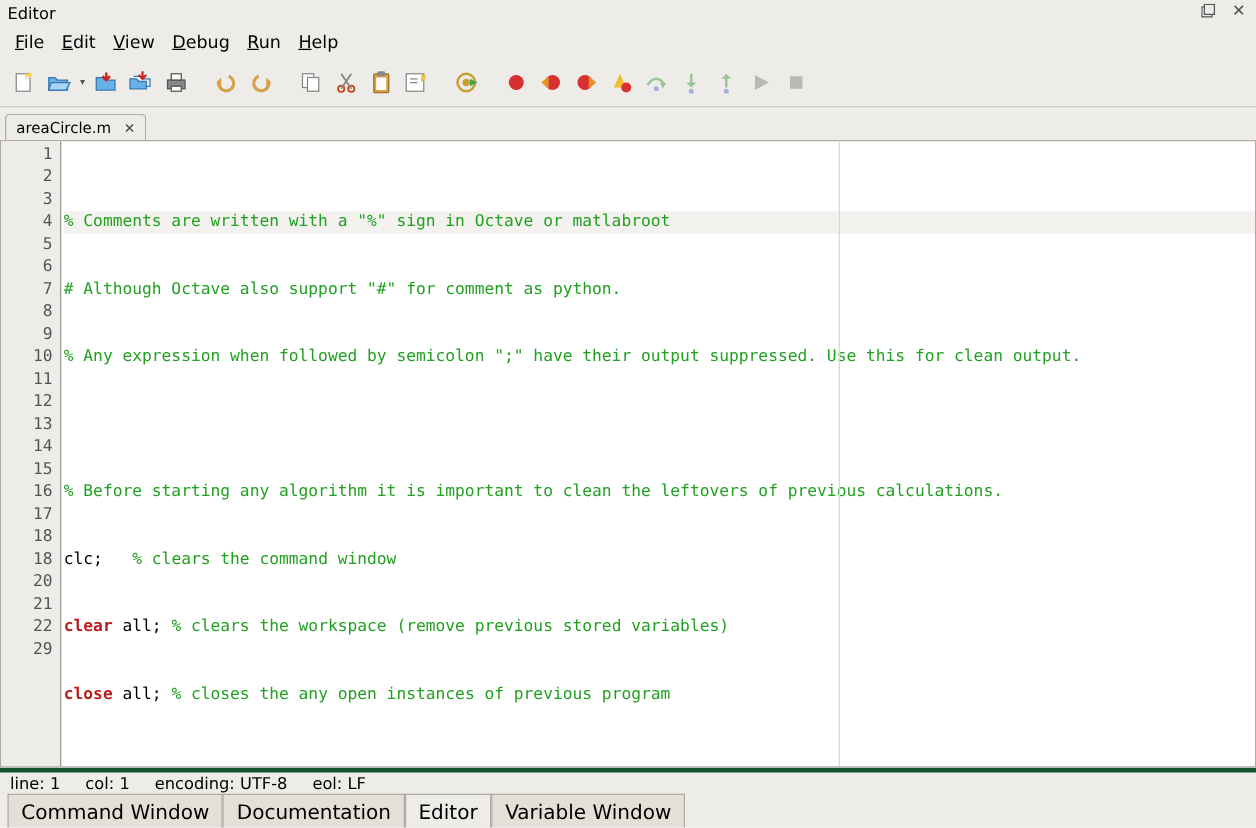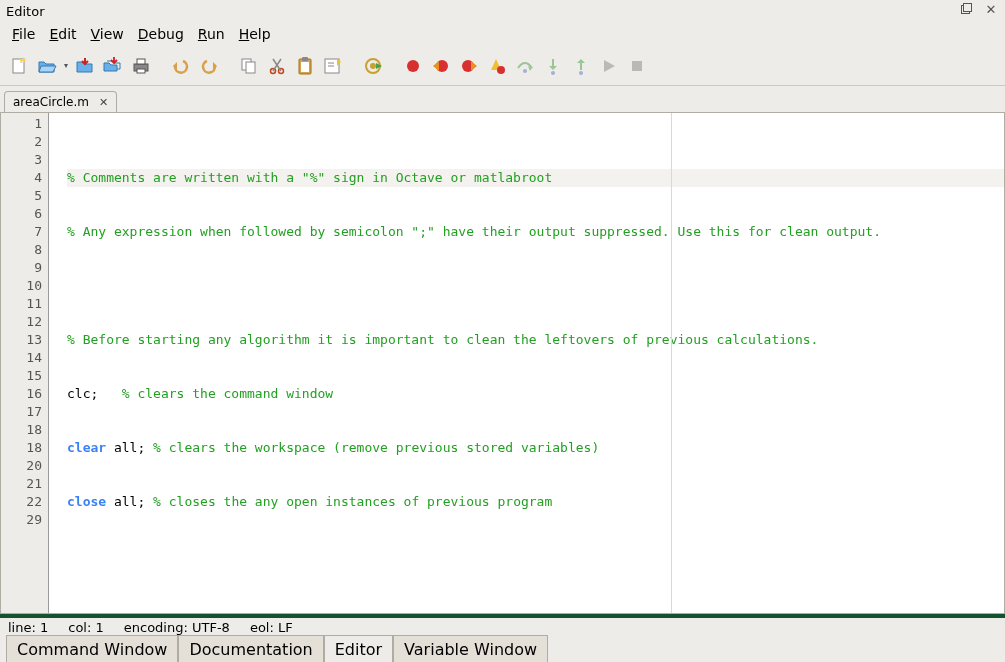--- a/index.html
+++ b/index.html
@@ -86,32 +86,32 @@
 .code {
   flex: 1;
   font-family: "DejaVu Sans Mono", monospace;
   font-size: 13px;
   line-height: 18px;
   padding: 2px 0 2px 2px;
   white-space: pre;
   overflow: hidden;
   position: relative;
 }
-.codeline { height: 18px; margin-left: 16px; }
+.codeline { height: 18px; }
 .codeline.current { background: #f4f2ee; }
 .margin-rule {
   position: absolute;
   top: 0;
   bottom: 0;
   left: 622px;
   width: 1px;
   background: #d8d8d8;
 }
 .cmt { color: #22a022; }
-.kw  { color: #3b82f6; font-weight: bold; }
+.kw  { color: #b91c1c; font-weight: bold; }
 .statusbar {
   height: 22px;
   display: flex;
   align-items: center;
   padding: 0 8px;
   gap: 20px;
   border-top: 4px solid #14532d;
   background: #eeece8;
   font-size: 13px;
 }
@@ -327,20 +327,21 @@
       <div>18</div>
       <div>18</div>
       <div>20</div>
     <div>21</div>
       <div>22</div>
       <div>29</div>
   </div>
   <div class="code">
     <div class="margin-rule"></div>
     <div class="codeline current"><span class="cmt">% Comments are written with a "%" sign in Octave or matlabroot</span></div>
+    <div class="codeline"><span class="cmt"># Although Octave also support "#" for comment as python.</span></div>
     <div class="codeline"><span class="cmt">% Any expression when followed by semicolon ";" have their output suppressed. Use this for clean output.</span></div>
     <div class="codeline"></div>
     <div class="codeline"><span class="cmt">% Before starting any algorithm it is important to clean the leftovers of previous calculations.</span></div>
     <div class="codeline"><span>clc;</span>   <span class="cmt">% clears the command window</span></div>
     <div class="codeline"><span class="kw">clear</span> <span>all;</span> <span class="cmt">% clears the workspace (remove previous stored variables)</span></div>
     <div class="codeline"><span class="kw">close</span> <span>all;</span> <span class="cmt">% closes the any open instances of previous program</span></div>
     <div class="codeline"></div>
     
     
     

